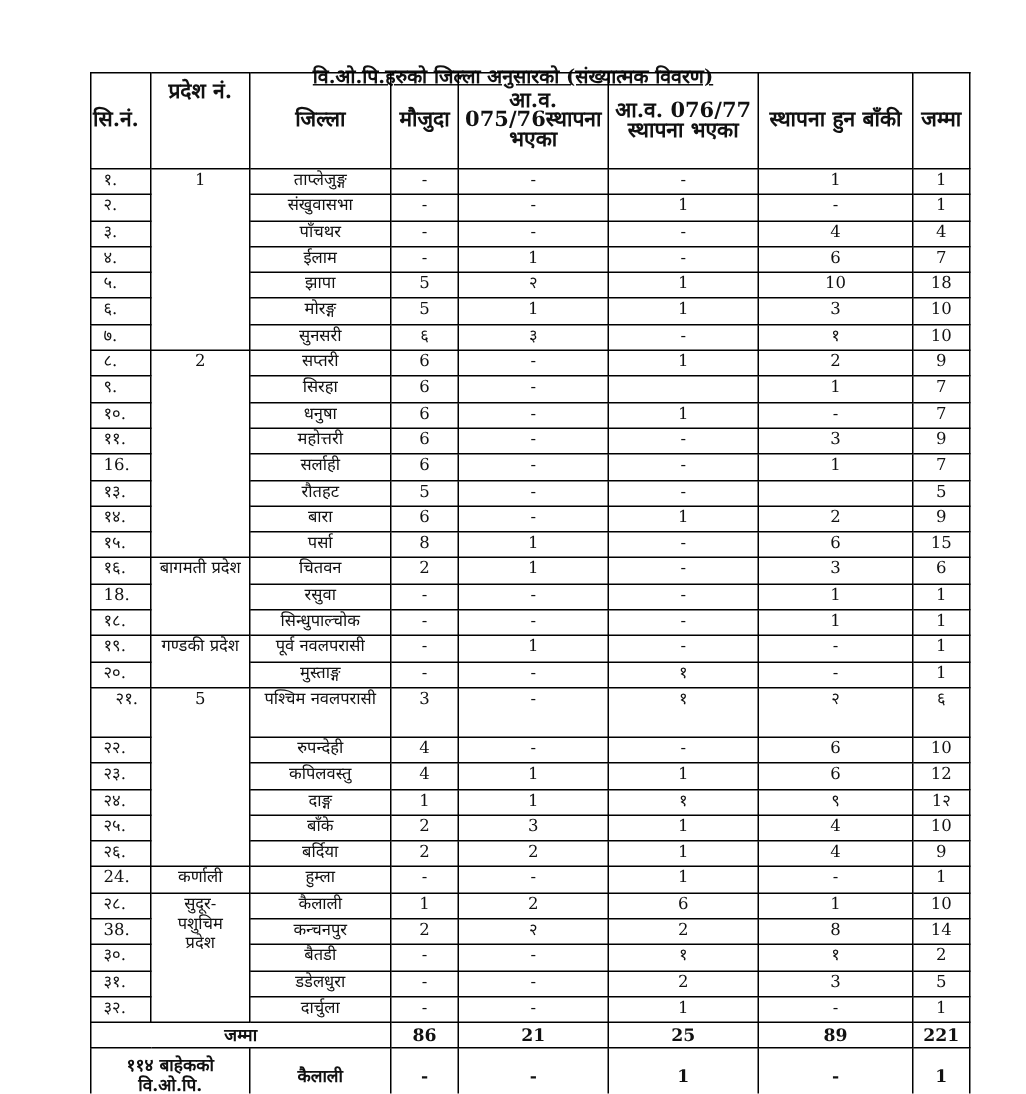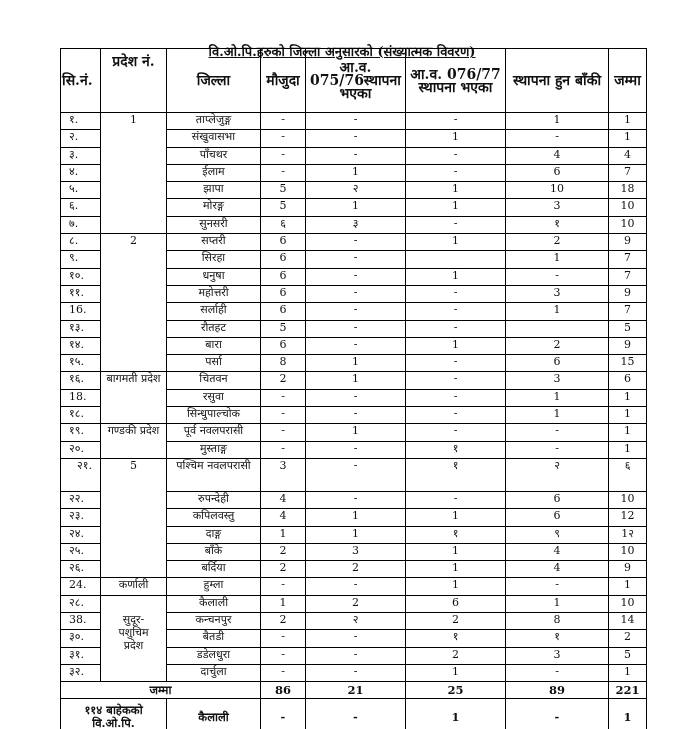--- a/index.html
+++ b/index.html
@@ -301,21 +301,21 @@
       <td>हुम्ला</td>
         <td>-</td>
         <td>-</td>
         <td>1</td>
         <td>-</td>
         <td>1</td>
     </tr>
 
     <tr class="r">
       <td class="sn">२८.</td>
-      <td class="prov" rowspan="5" style="padding:17px 12px">सुदूर-पशुचिम प्रदेश</td>
+      <td class="prov" rowspan="5" style="padding:0 12px">सुदूर-पशुचिम प्रदेश</td>
       <td>कैलाली</td>
         <td>1</td>
         <td>2</td>
         <td>6</td>
         <td>1</td>
         <td>10</td>
     </tr>
     <tr class="r">
         <td class="sn">38.</td>
         <td>कन्चनपुर</td>

